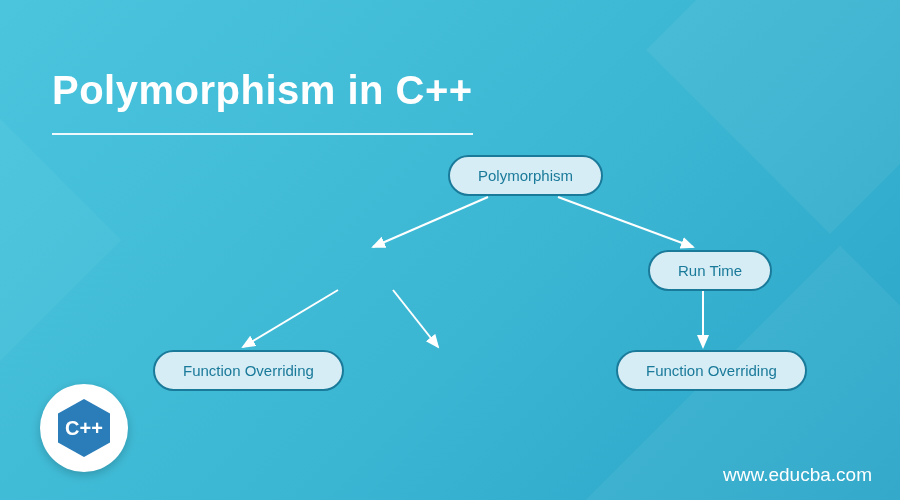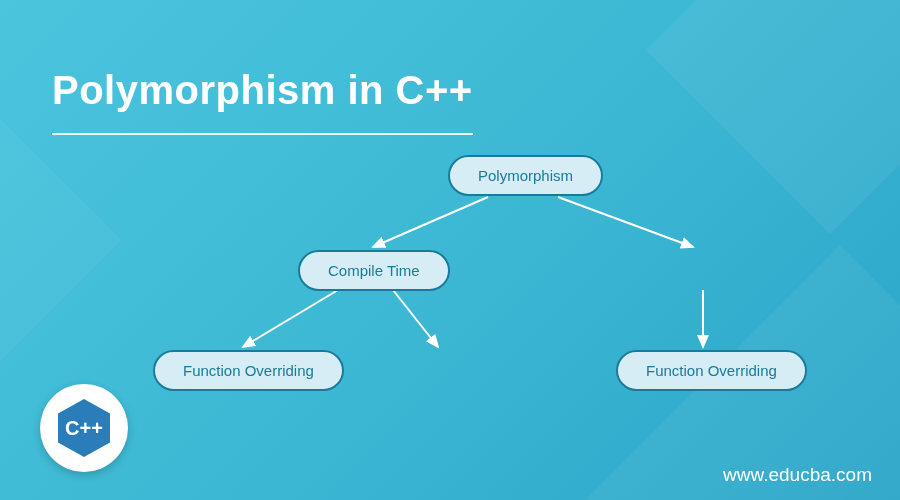--- a/index.html
+++ b/index.html
@@ -123,21 +123,21 @@
     <line x1="420" y1="42" x2="555" y2="92" marker-end="url(#arrow)"></line>
 
     <line x1="200" y1="135" x2="105" y2="192" marker-end="url(#arrow)"></line>
 
     <line x1="255" y1="135" x2="300" y2="192" marker-end="url(#arrow)"></line>
 
     <line x1="565" y1="135" x2="565" y2="192" marker-end="url(#arrow)"></line>
   </svg>
 
   <div class="node" style="left:310px; top:0;">Polymorphism</div>
-  <div class="node" style="left:160px; top:95px;">Compile Time</div>
+  <div class="node" style="left:510px; top:95px;">Run Time</div>
   <div class="node" style="left:15px; top:195px;">Function Overriding</div>
   <div class="node" style="left:478px; top:195px;">Function Overriding</div>
 </div>
 
 <div class="logo-badge">
   <div class="logo-hex">
     <span>C++</span>
   </div>
 </div>
 

